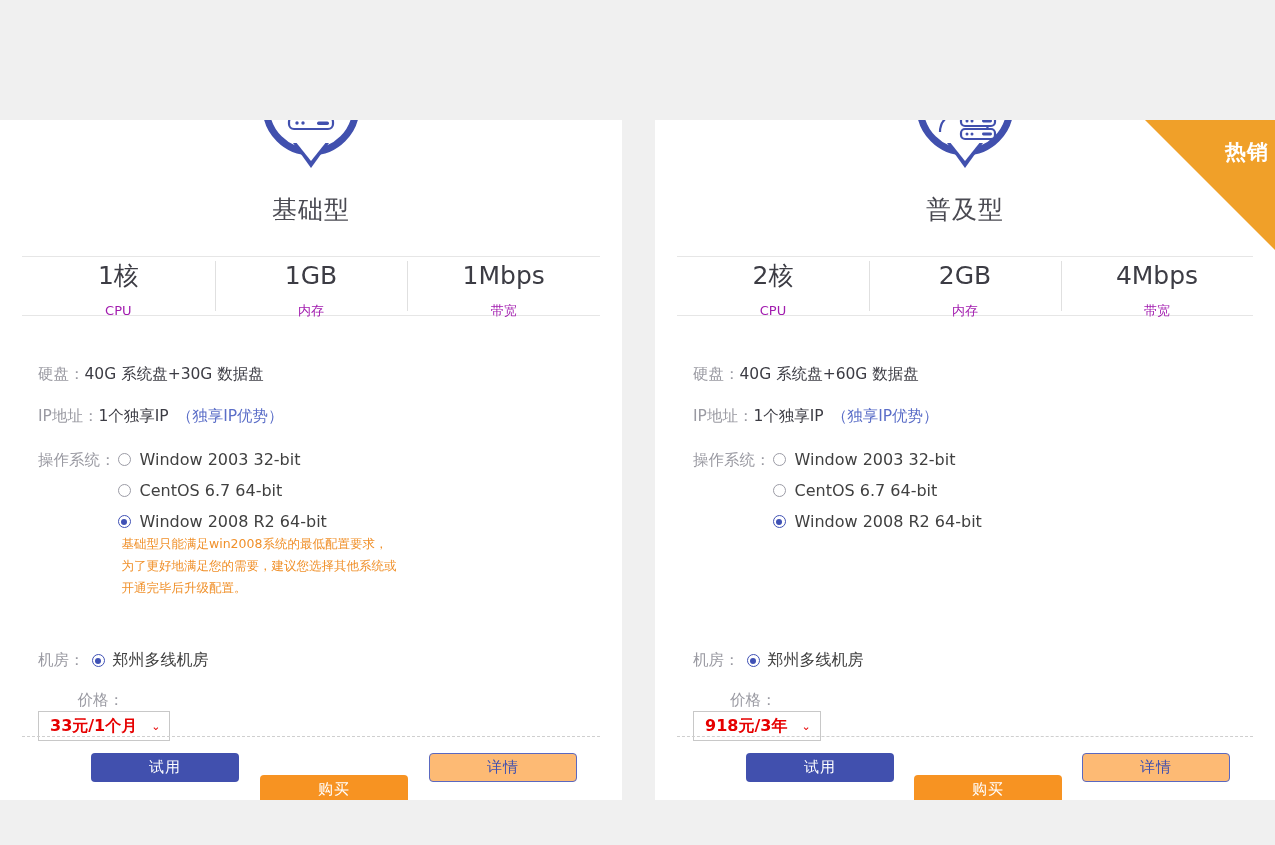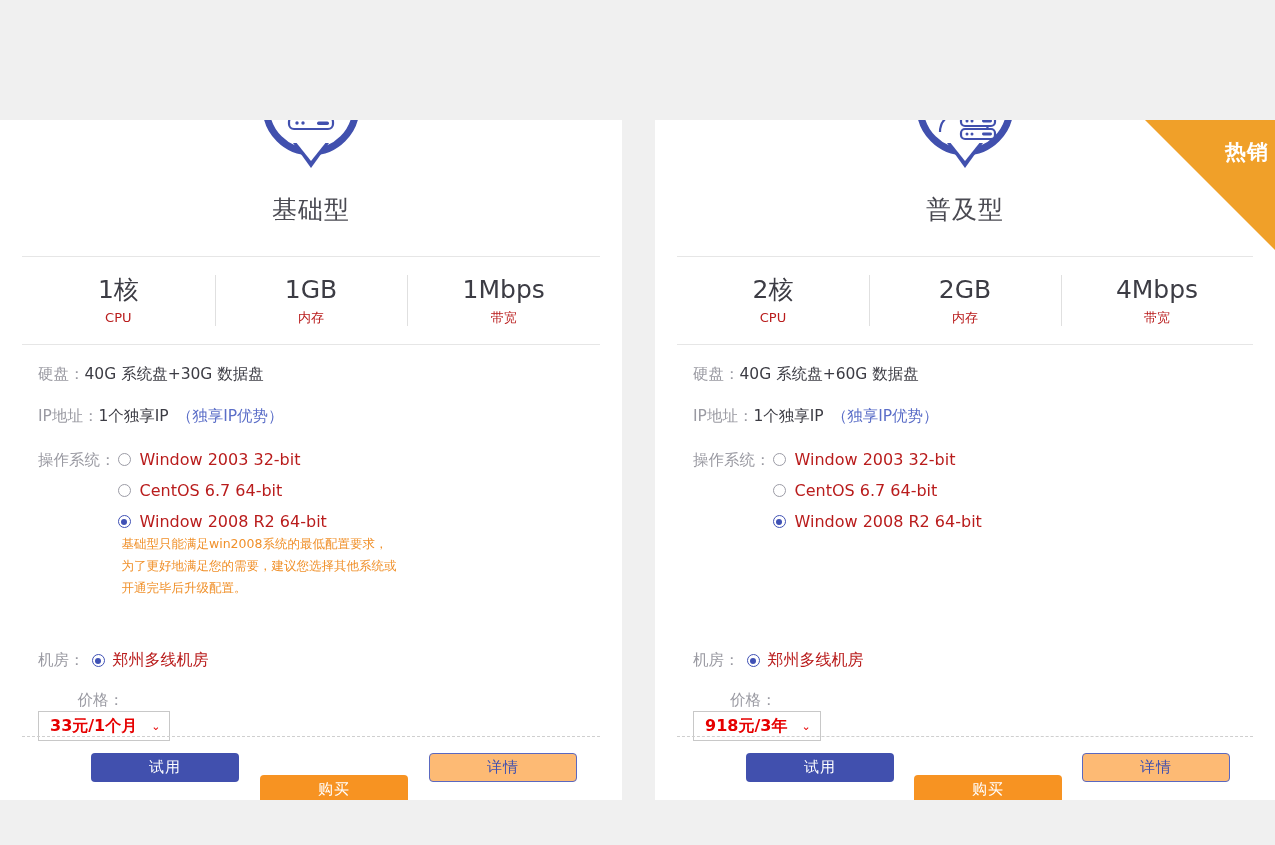--- a/index.html
+++ b/index.html
@@ -68,25 +68,24 @@
     color: #4a4a52;
     font-weight: 400;
     letter-spacing: 1px;
   }
 
   
   .spec-row {
     position: absolute;
     top: 136px;
     left: 22px; right: 22px;
-    height: 89px;
+    height: 60px;
     border-top: 1px solid #e6e6e6;
     border-bottom: 1px solid #e6e6e6;
     display: flex;
-    align-items: center;
   }
   .spec-cell {
     flex: 1 1 0;
     text-align: center;
     position: relative;
     padding: 4px 0;
   }
   .spec-cell + .spec-cell::before {
     content: "";
     position: absolute;
@@ -95,22 +94,22 @@
     background: #e0e0e0;
   }
   .spec-value {
     font-size: 25px;
     color: #3c3c44;
     line-height: 1.18;
     font-weight: 400;
   }
   .spec-label {
     font-size: 13px;
-    color: #b91c1c;
-    margin-top: 5px;
+    color: #a21caf;
+    margin-top: 12px;
     line-height: 1.2;
   }
 
   
   .details {
     position: absolute;
     top: 245px;
     left: 38px;
     right: 24px;
     font-size: 15.5px;
@@ -151,21 +150,21 @@
   .radio.on { border-color: #3f51b5; }
   .radio.on::after {
     content: "";
     position: absolute;
     left: 50%; top: 50%;
     transform: translate(-50%, -50%);
     width: 6px; height: 6px;
     border-radius: 50%;
     background: #3f51b5;
   }
-  .radio-label { font-size: 16px; color: #b91c1c; text-align: center; }
+  .radio-label { font-size: 16px; color: #404040; text-align: center; }
 
   
   .note {
     color: #f0902a;
     font-size: 12.5px;
     line-height: 1.75;
     margin-top: 2px;
     margin-left: 4px;
     max-width: 275px;
   }

